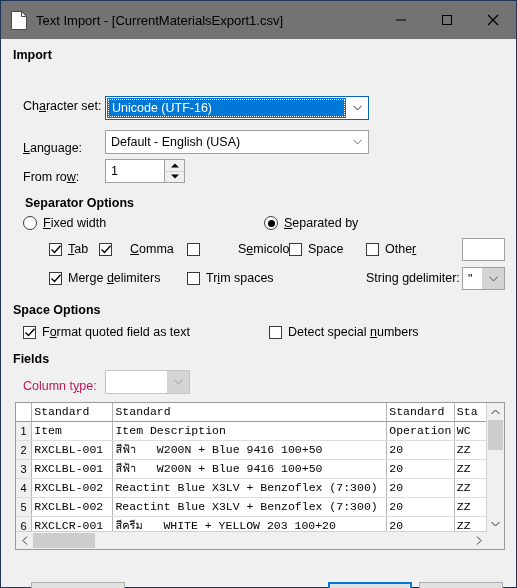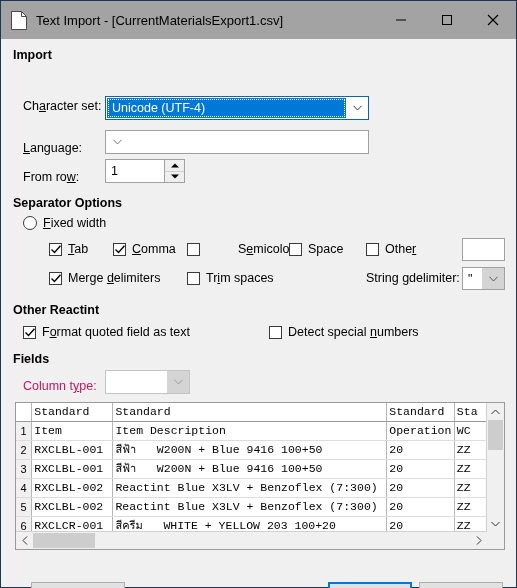--- a/index.html
+++ b/index.html
@@ -7,21 +7,21 @@
     width:517px;height:588px;overflow:hidden;
     font-family:"Liberation Sans","DejaVu Sans",sans-serif;
     font-size:12px;color:#000;background:#f0f0f0;
   }
   #window{
     position:relative;width:517px;height:588px;box-sizing:border-box;
     border:1px solid #1d3557;background:#f0f0f0;
   }
   
   #titlebar{
-    height:38px;background:#a3a3a3;display:flex;align-items:center;
+    height:38px;background:#737373;display:flex;align-items:center;
     box-sizing:border-box;padding-left:10px;
   }
   #doc-icon{width:16px;height:19px;position:relative;flex:0 0 auto;margin-right:9px;}
   #doc-icon svg{display:block;}
   #title-text{font-size:13px;color:#000;white-space:nowrap;flex:1 1 auto;}
   .wbtn{
     width:46px;height:38px;display:flex;align-items:center;justify-content:center;
     flex:0 0 auto;
   }
   .wbtn svg{display:block;}
@@ -134,32 +134,33 @@
   </div>
 
   <div id="content">
 
     <div class="section-title" style="position:absolute;left:12px;top:9px;">Import</div>
 
     <div class="row" style="left:22px;top:60px;">
       <span class="lbl">Ch<u>a</u>racter set:</span>
     </div>
     <div class="combo sel" style="position:absolute;left:104px;top:57px;width:264px;">
-      <span class="val">Unicode (UTF-4)</span>
+      <span class="val">Unicode (UTF-16)</span>
       <span class="arrowbox">
         <svg class="chev" viewBox="0 0 9 6">
             <path d="M0.5 0.8 L4.5 5 L8.5 0.8" fill="none" stroke="#333"></path>
           </svg>
       </span>
     </div>
 
     <div class="row" style="left:22px;top:102px;">
       <span class="lbl"><u>L</u>anguage:</span>
     </div>
     <div class="combo" style="position:absolute;left:104px;top:91px;width:264px;">
+      <span class="val">Default - English (USA)</span>
       <span class="arrowbox">
         <svg class="chev" viewBox="0 0 9 6">
             <path d="M0.5 0.8 L4.5 5 L8.5 0.8" fill="none" stroke="#777"></path>
           </svg>
       </span>
     </div>
 
     <div class="row" style="left:22px;top:131px;">
       <span class="lbl">From ro<u>w</u>:</span>
     </div>
@@ -172,36 +173,42 @@
             </svg>
         </div>
         <div>
           <svg width="8" height="5" viewBox="0 0 8 5">
               <path d="M0 0.5 L4 4.5 L8 0.5 Z" fill="#000"></path>
             </svg>
         </div>
       </span>
     </div>
 
-    <div class="section-title" style="position:absolute;left:12px;top:157px;">Separator Options</div>
+    <div class="section-title" style="position:absolute;left:24px;top:157px;">Separator Options</div>
 
     <div class="row" style="left:22px;top:177px;">
       <span class="rb"></span>
       <span class="lbl"><u>F</u>ixed width</span>
+    </div>
+    <div class="row" style="left:263px;top:177px;">
+      <span class="rb">
+          <span class="dot"></span>
+        </span>
+      <span class="lbl"><u>S</u>eparated by</span>
     </div>
 
     <div class="row" style="left:48px;top:203px;">
       <span class="cb">
         <svg class="tick" viewBox="0 0 10 9">
             <path d="M0.5 4.5 L3.5 7.5 L9.5 0.8" fill="none" stroke="#000" stroke-width="1.4"></path>
           </svg>
       </span>
       <span class="lbl"><u>T</u>ab</span>
     </div>
-    <div class="row" style="left:112px;top:203px;">
+    <div class="row" style="left:98px;top:203px;gap:12px;">
       <span class="cb">
         <svg class="tick" viewBox="0 0 10 9">
             <path d="M0.5 4.5 L3.5 7.5 L9.5 0.8" fill="none" stroke="#000" stroke-width="1.4"></path>
           </svg>
       </span>
       <span class="lbl"><u>C</u>omma</span>
     </div>
     <div class="row" style="left:186px;top:203px;gap:32px;">
       <span class="cb"></span>
       <span class="lbl">S<u>e</u>micolon</span>
@@ -233,21 +240,21 @@
     </div>
     <div class="combo" style="position:absolute;left:461px;top:228px;width:43px;height:23px;">
       <span class="val">"</span>
       <span class="arrowbox" style="background:#d4d4d4;height:21px;">
         <svg class="chev" viewBox="0 0 9 6">
             <path d="M0.5 0.8 L4.5 5 L8.5 0.8" fill="none" stroke="#555"></path>
           </svg>
       </span>
     </div>
 
-    <div class="section-title" style="position:absolute;left:12px;top:264px;">Other Reactint</div>
+    <div class="section-title" style="position:absolute;left:12px;top:264px;">Space Options</div>
 
     <div class="row" style="left:268px;top:286px;">
       <span class="cb"></span>
       <span class="lbl">Detect special <u>n</u>umbers</span>
     </div>
     <div class="row" style="left:22px;top:286px;">
       <span class="cb">
         <svg class="tick" viewBox="0 0 10 9">
             <path d="M0.5 4.5 L3.5 7.5 L9.5 0.8" fill="none" stroke="#000" stroke-width="1.4"></path>
           </svg>

